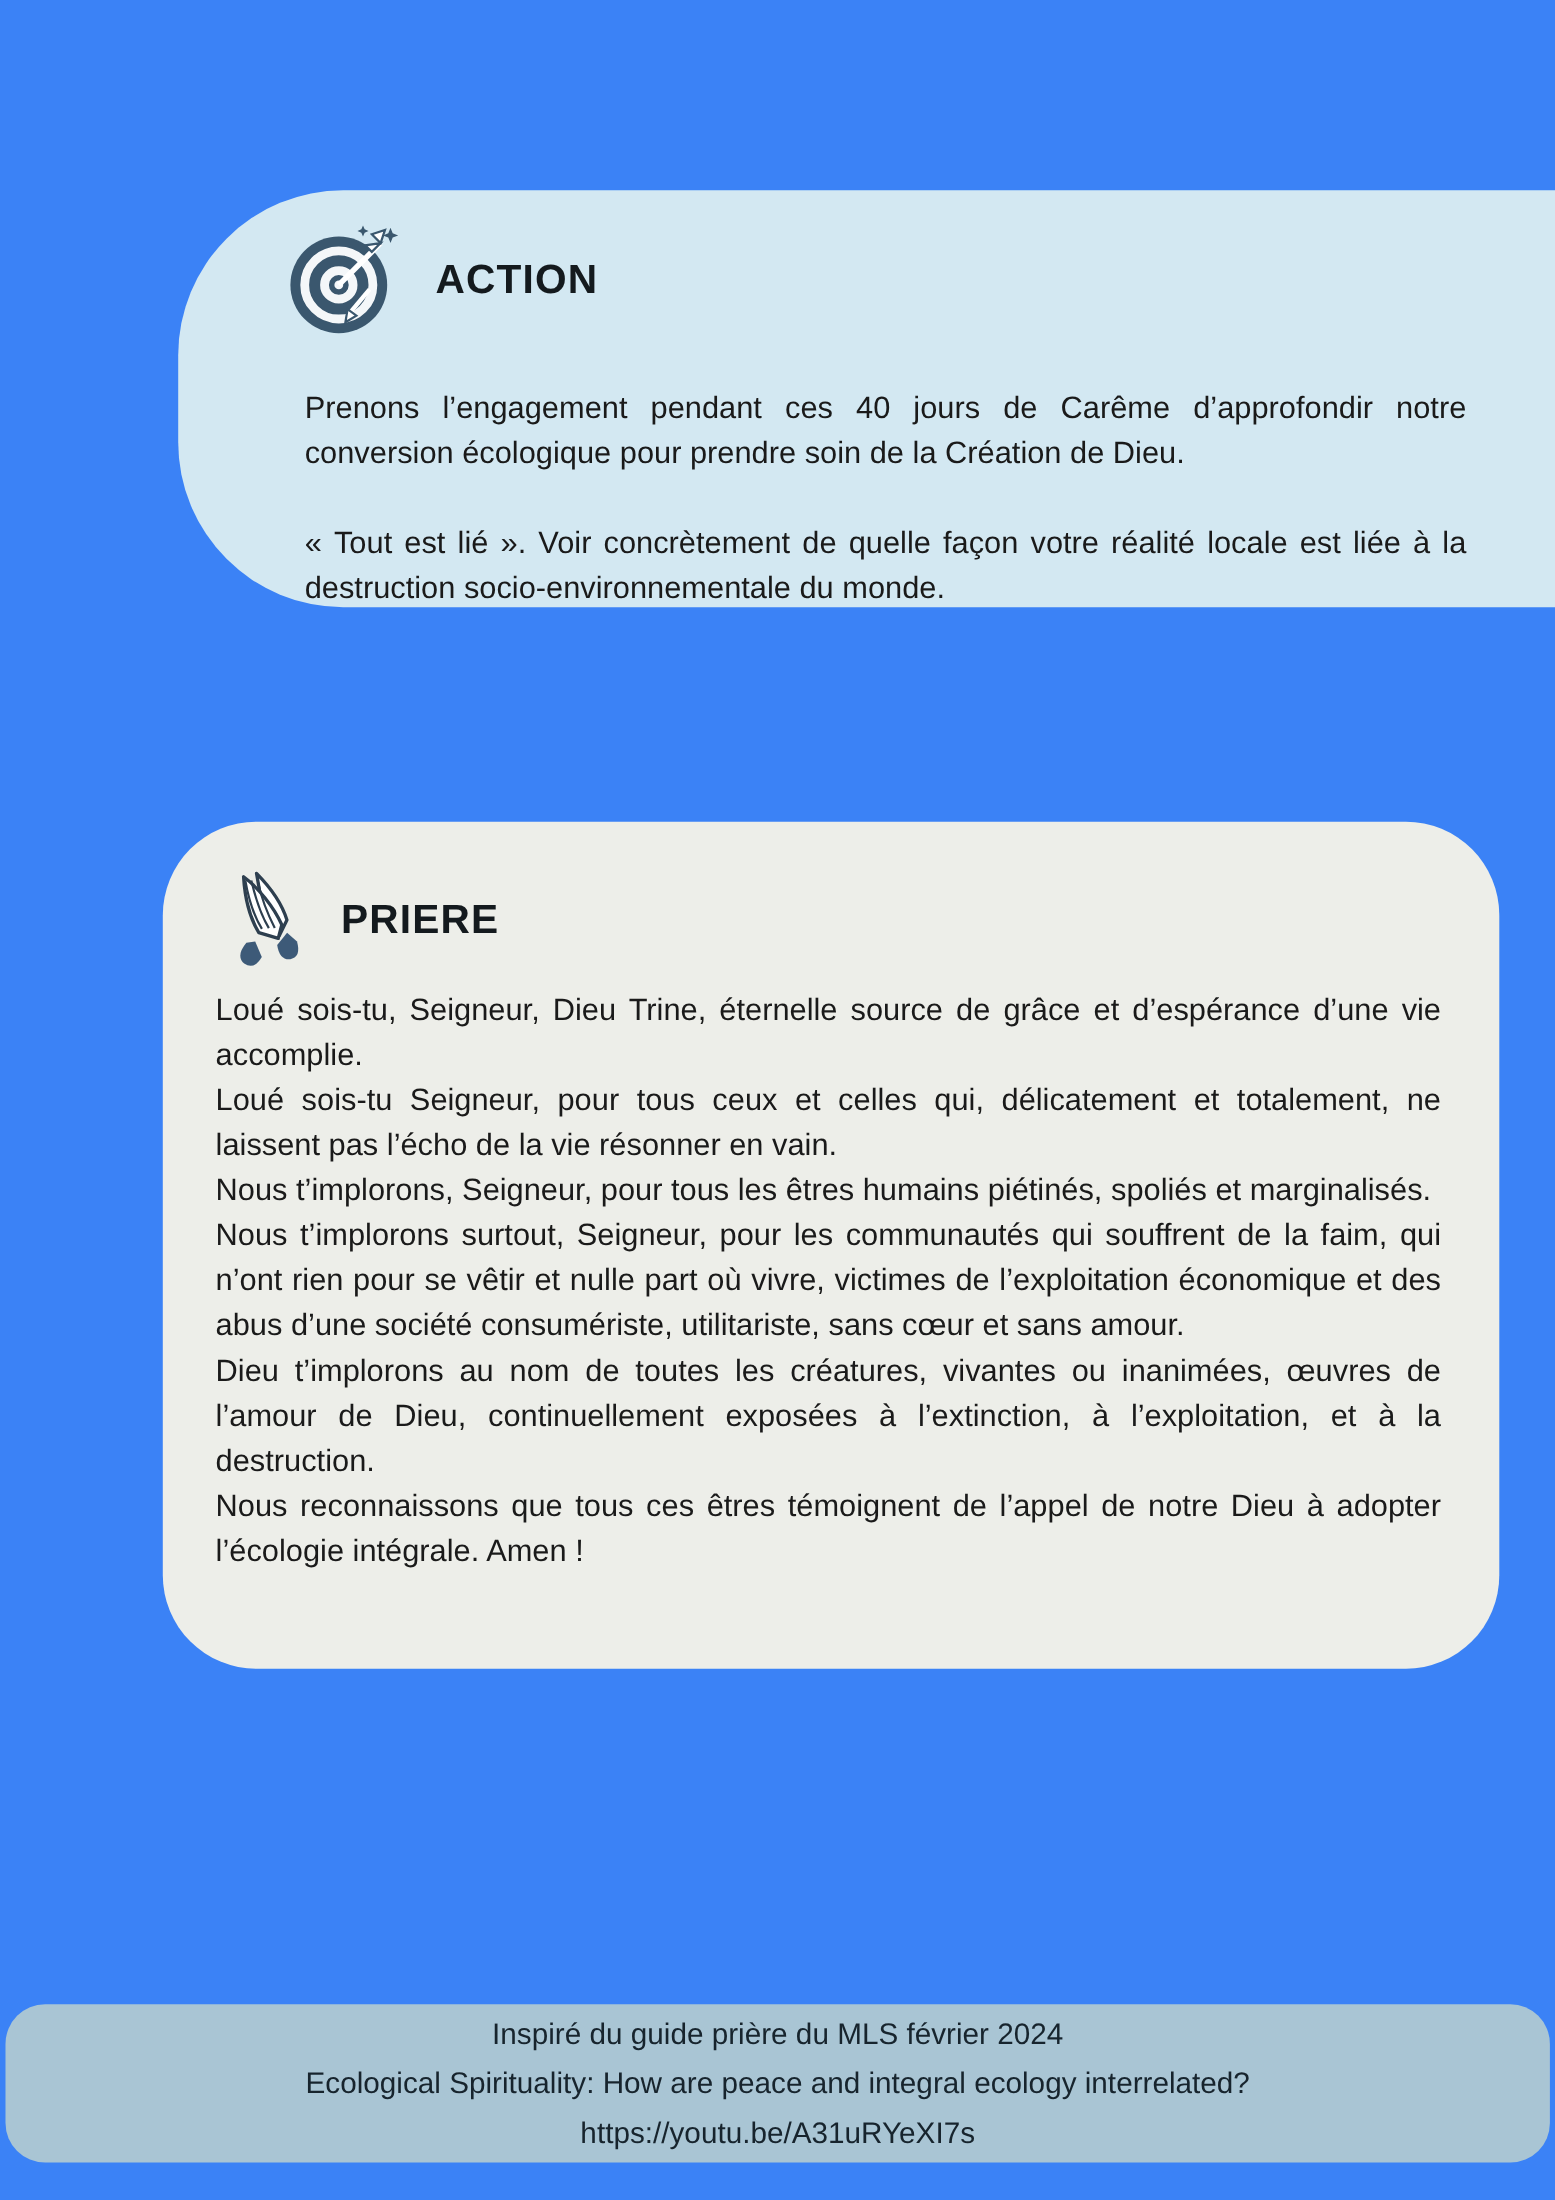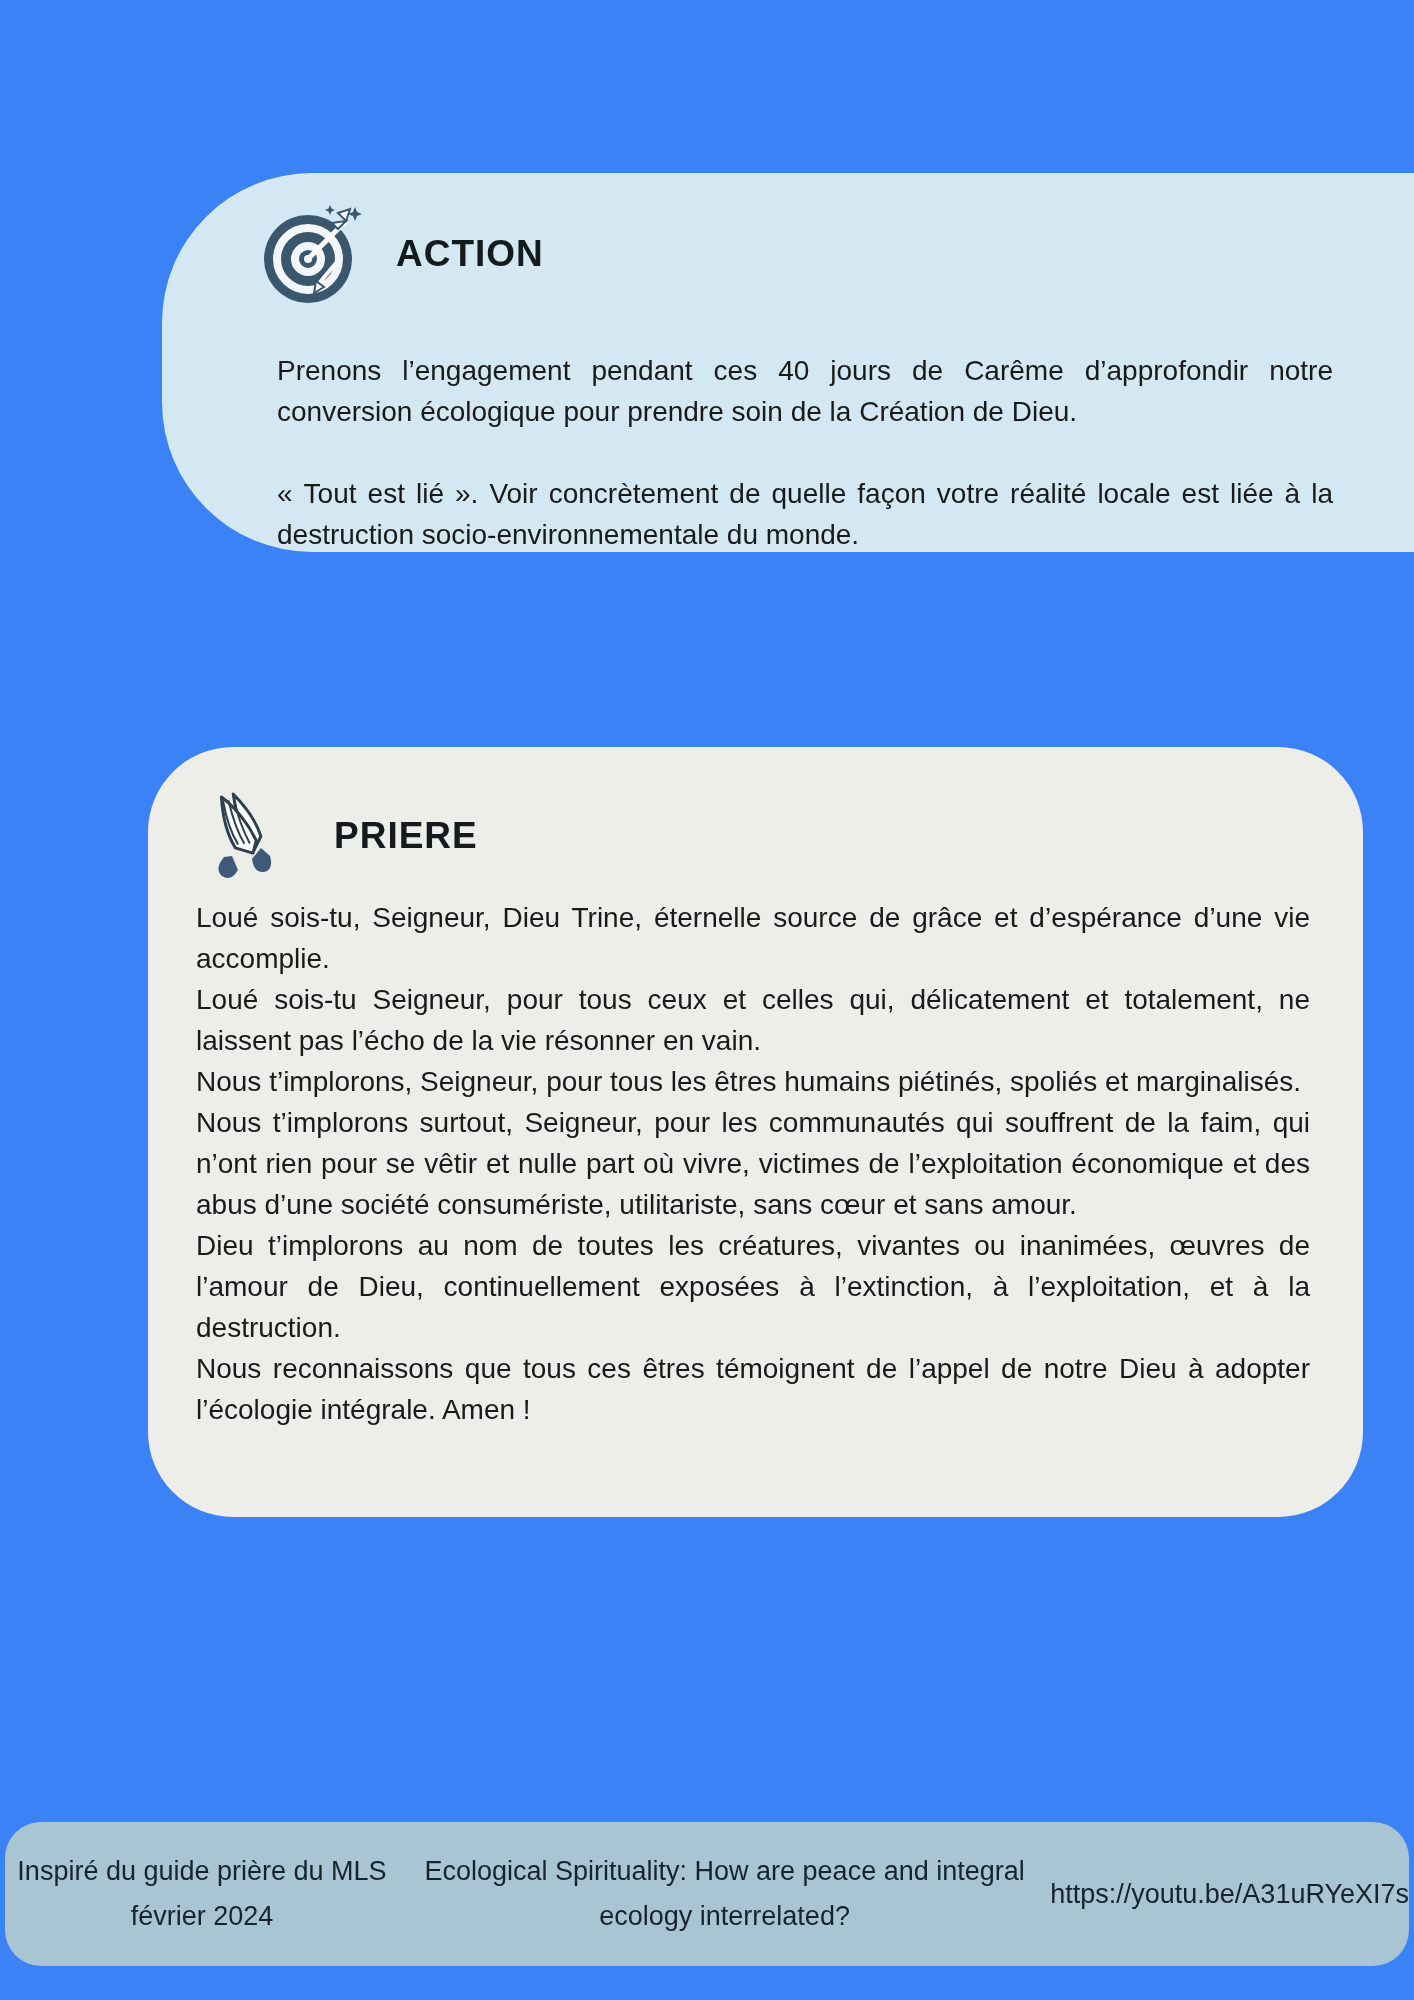--- a/index.html
+++ b/index.html
@@ -62,38 +62,39 @@
   .prayer-card{
     position:absolute;
     left:148px; top:747px;
     width:1215px; height:770px;
     background:var(--prayer-card-bg);
     border-radius:85px;
   }
   .prayer-header{
     position:absolute;
     left:46px; top:36px;
-    display:flex; align-items:center; gap:40px;
+    display:flex; align-items:center; gap:16px;
   }
   .prayer-header .icon-box{width:100px;height:106px;}
   .prayer-body{
     position:absolute;
     left:48px; top:150px;
     width:1114px;
   }
   .prayer-body .body-par{margin:0;}
 
   
   .footer-band{
     position:absolute;
     left:5px; top:1822px;
     width:1404px; height:144px;
     background:var(--footer-bg);
     border-radius:36px;
     display:flex;
+    flex-direction:column;
     justify-content:center;
     align-items:center;
   }
   .footer-line{
     font-size:27px;
     line-height:45px;
     color:#17242d;
     text-align:center;
   }
   .icon-box svg{display:block;width:100%;height:100%;}

